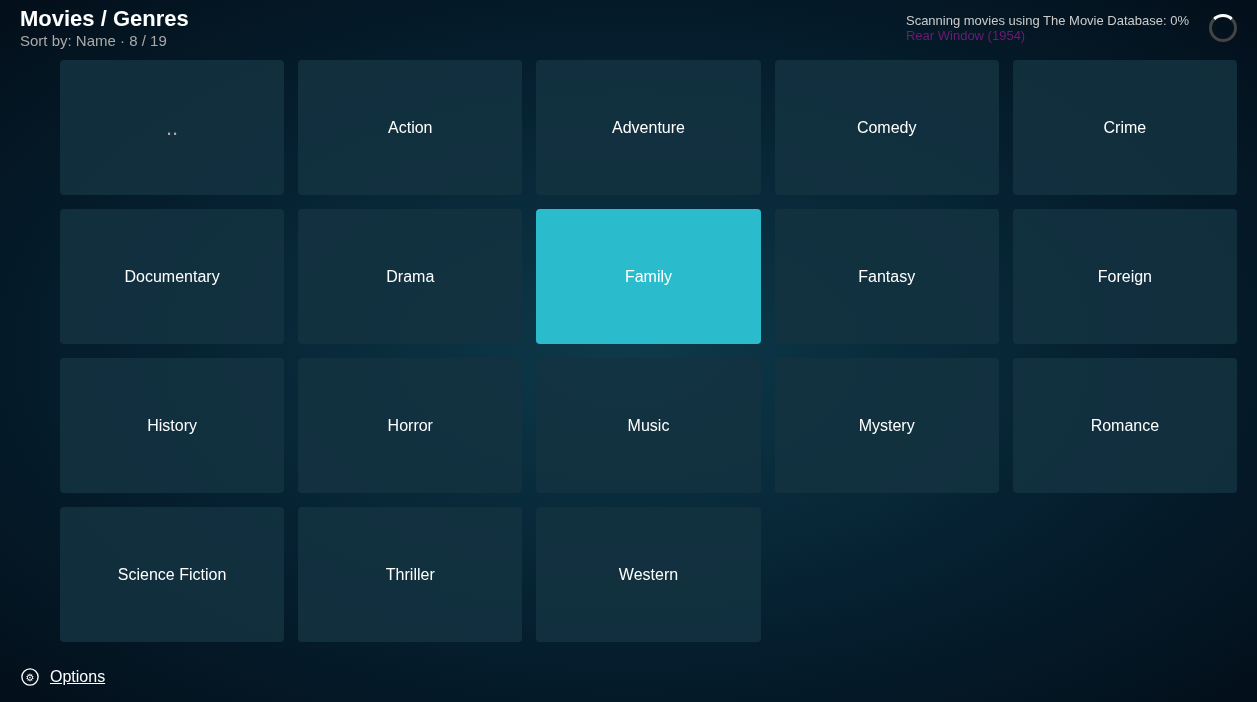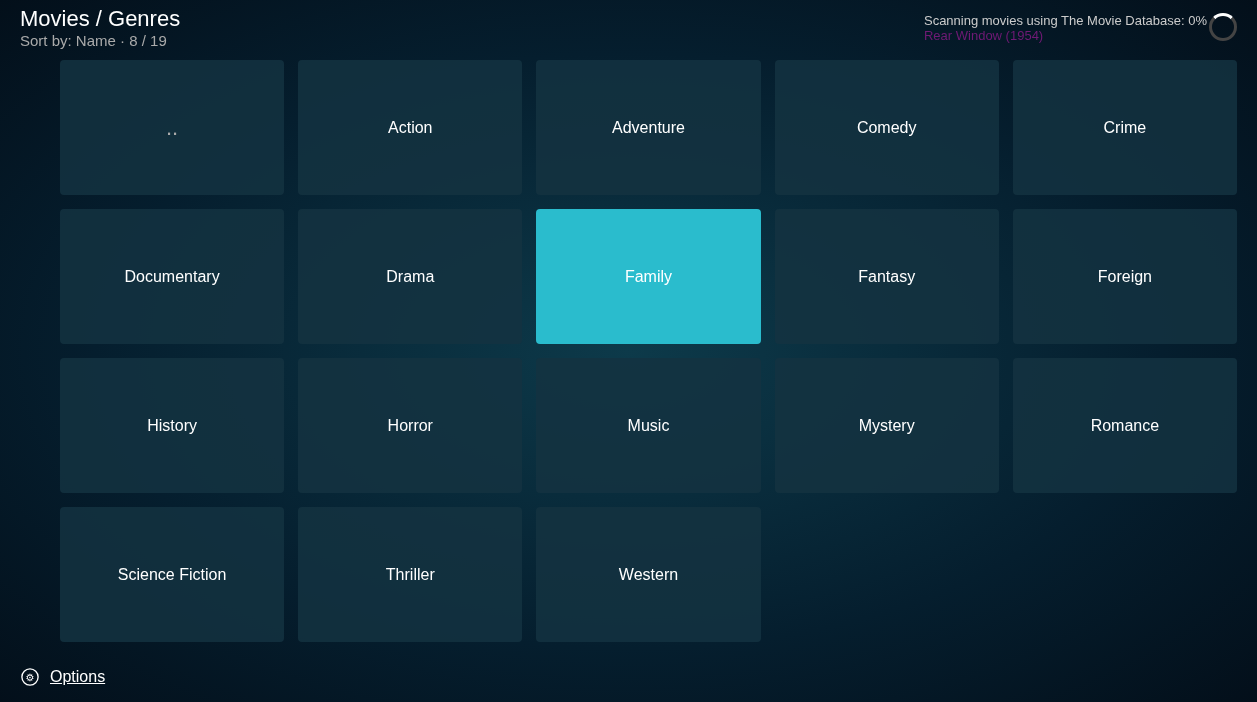--- a/index.html
+++ b/index.html
@@ -30,33 +30,33 @@
       padding: 8px 20px;
     }
 
     .header-left {
       display: flex;
       flex-direction: column;
     }
 
     .page-title {
       font-size: 22px;
-      font-weight: normal;
+      font-weight: bold;
       color: #ffffff;
     }
 
     .sort-info {
       font-size: 15px;
       color: #aaaaaa;
     }
 
     .header-right {
       display: flex;
-      align-items: flex-start;
-      gap: 2px;
+      align-items: center;
+      gap: 20px;
     }
 
     .scanning-text {
       font-size: 13px;
       color: #cccccc;
       text-align: right;
     }
 
     .scanning-movie {
       font-size: 13px;

